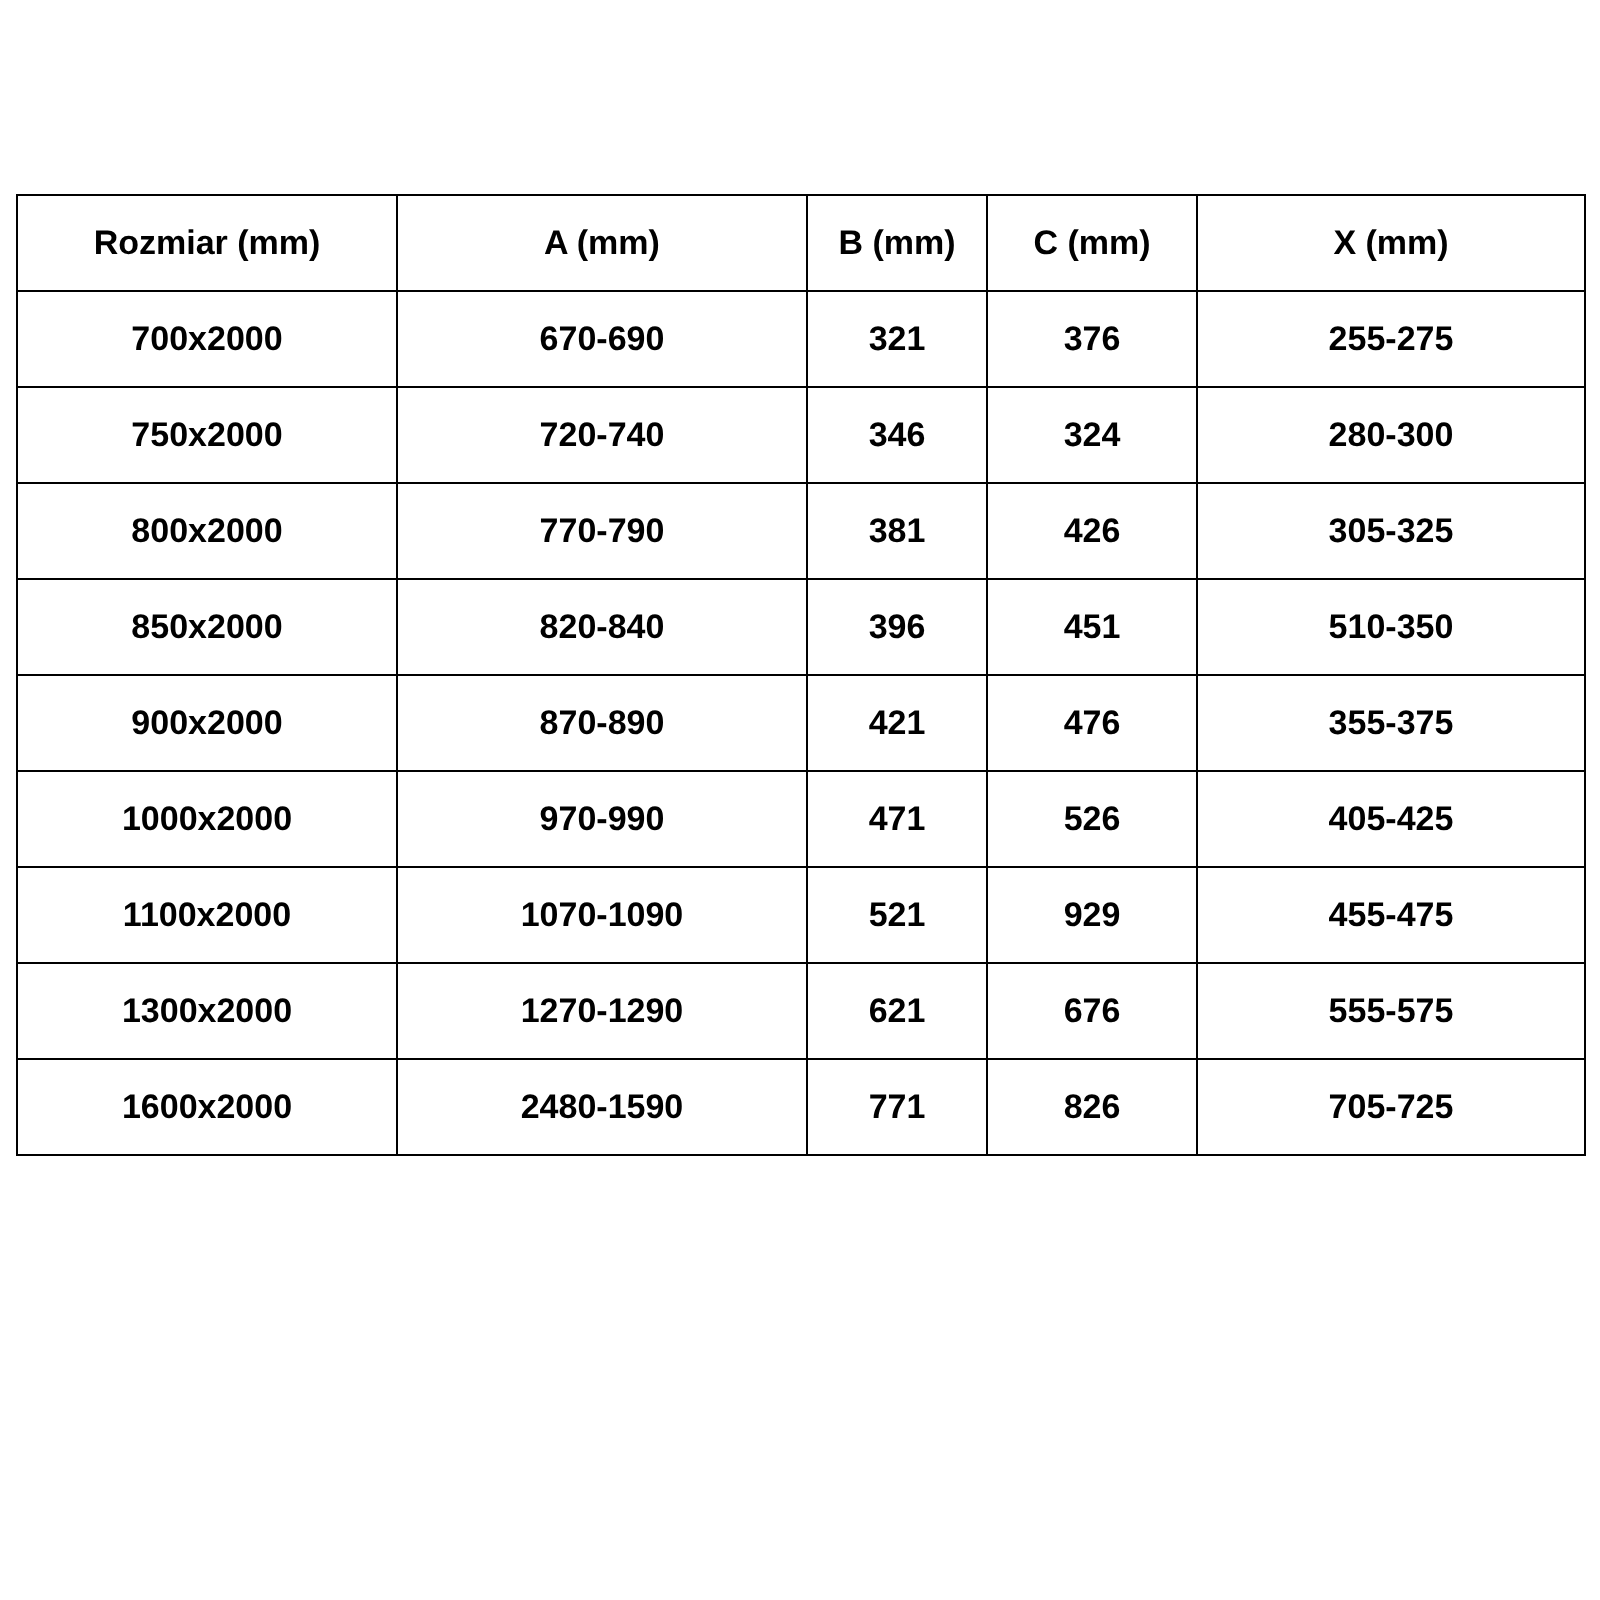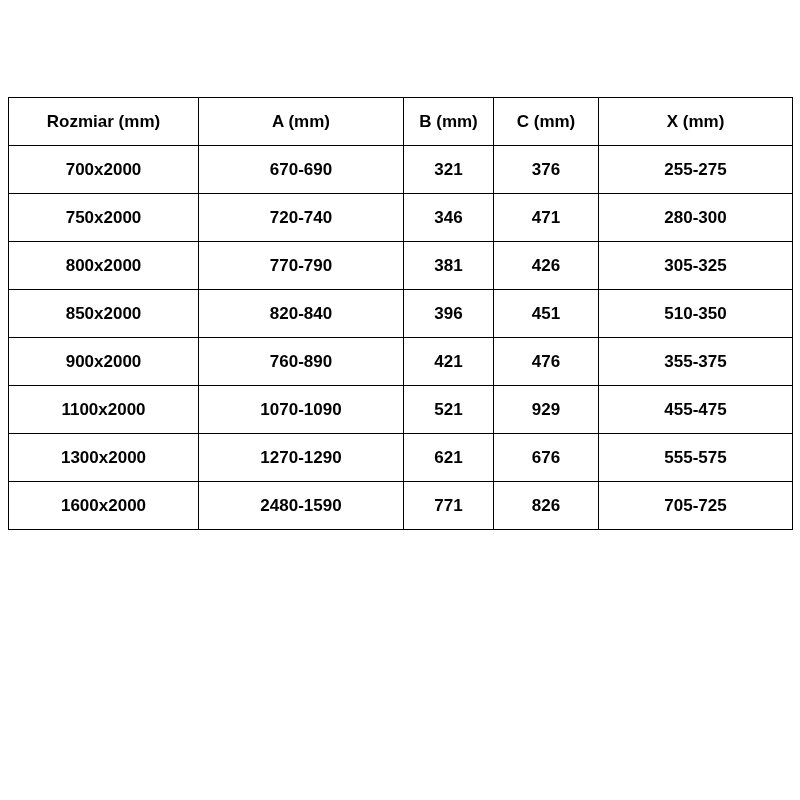--- a/index.html
+++ b/index.html
@@ -84,43 +84,50 @@
           <td>700x2000</td>
           <td>670-690</td>
           <td>321</td>
           <td>376</td>
           <td>255-275</td>
         </tr>
         <tr>
           <td>750x2000</td>
           <td>720-740</td>
           <td>346</td>
-          <td>471</td>
+          <td>324</td>
           <td>280-300</td>
         </tr>
         <tr>
           <td>800x2000</td>
           <td>770-790</td>
           <td>381</td>
           <td>426</td>
           <td>305-325</td>
         </tr>
         <tr>
           <td>850x2000</td>
           <td>820-840</td>
           <td>396</td>
           <td>451</td>
           <td>510-350</td>
         </tr>
         <tr>
           <td>900x2000</td>
-          <td>760-890</td>
+          <td>870-890</td>
           <td>421</td>
           <td>476</td>
           <td>355-375</td>
+        </tr>
+        <tr>
+          <td>1000x2000</td>
+          <td>970-990</td>
+          <td>471</td>
+          <td>526</td>
+          <td>405-425</td>
         </tr>
         <tr>
           <td>1100x2000</td>
           <td>1070-1090</td>
           <td>521</td>
           <td>929</td>
           <td>455-475</td>
         </tr>
         <tr>
           <td>1300x2000</td>

